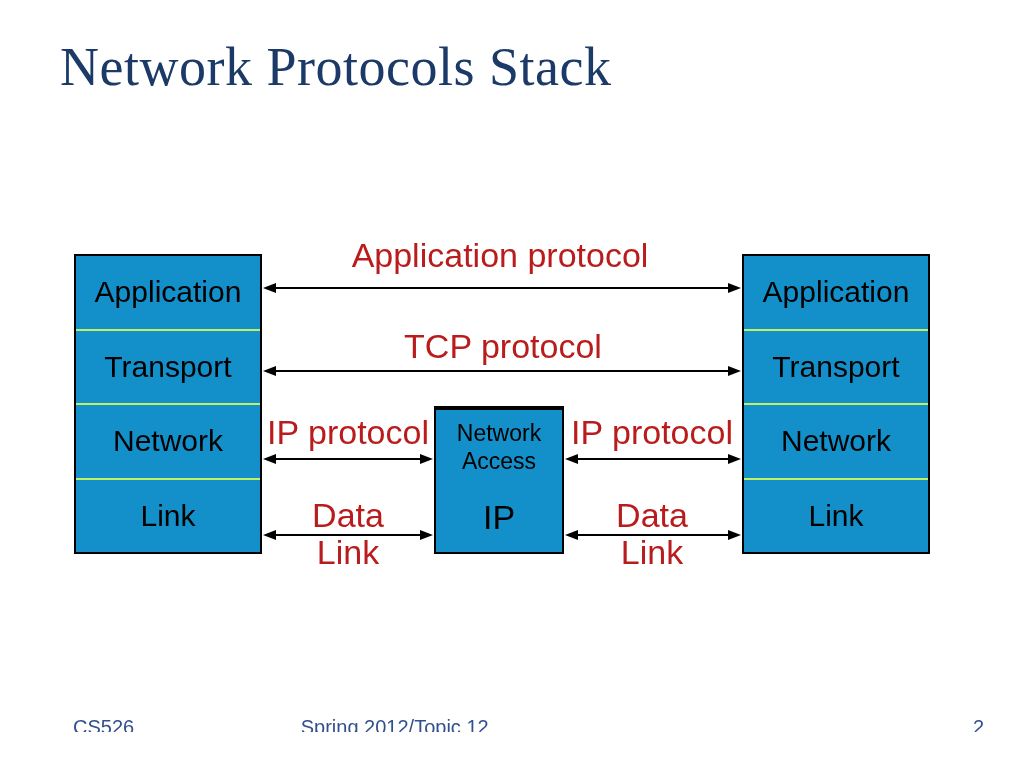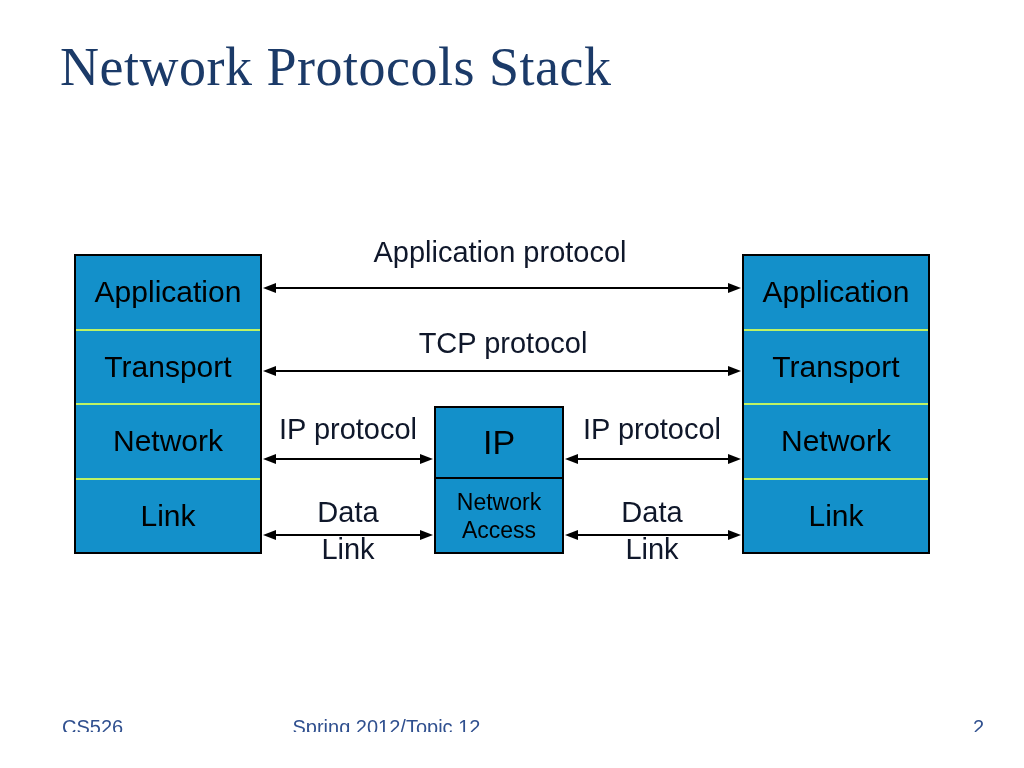--- a/index.html
+++ b/index.html
@@ -31,32 +31,32 @@
   }
   .router .layer {
     flex:1; display:flex; align-items:center; justify-content:center;
     text-align:center; color:#000000;
   }
   .router .layer-ip { font-size:34px; }
   .router .layer-na { font-size:23px; line-height:28px; border-top:2px solid #000000; padding:2px 6px; }
   .arrows { position:absolute; left:0; top:0; width:1024px; height:768px; pointer-events:none; }
   .conn-label {
     position:absolute; transform:translateX(-50%);
-    font-size:29px; color:#0f172a; white-space:nowrap;
+    font-size:34px; color:#b91c1c; white-space:nowrap;
   }
   .lbl-app  { left:500px; top:236px; }
   .lbl-tcp  { left:503px; top:327px; }
   .lbl-ip-l { left:348px; top:413px; }
   .lbl-ip-r { left:652px; top:413px; }
   .lbl-dl-l1 { left:348px; top:496px; }
   .lbl-dl-l2 { left:348px; top:533px; }
   .lbl-dl-r1 { left:652px; top:496px; }
   .lbl-dl-r2 { left:652px; top:533px; }
   .footer {
-    position:absolute; left:4px; right:0; top:716px;
+    position:absolute; left:15px; right:0; top:716px;
     display:flex; align-items:flex-start;
     padding:0 40px 0 58px;
     font-size:20px; color:#30508F;
   }
   .footer .f-course { flex:1; text-align:left; }
   .footer .f-center { flex:2; text-align:left; }
   .footer .f-page   { flex:1; text-align:right; }
 </style>
 </head>
 <body>
@@ -75,22 +75,22 @@
     </div>
 
     <div class="stack stack-right">
       <div class="layer">Application</div>
       <div class="layer">Transport</div>
       <div class="layer">Network</div>
       <div class="layer">Link</div>
     </div>
 
     <div class="router">
+      <div class="layer layer-na">Network Access</div>
       <div class="layer layer-ip">IP</div>
-      <div class="layer layer-na">Network Access</div>
     </div>
 
     <svg class="arrows" viewBox="0 0 1024 768" xmlns="http://www.w3.org/2000/svg">
       <g fill="#000000" stroke="#000000">
         <line x1="274" y1="288" x2="730" y2="288" stroke-width="2"></line>
         <polygon points="263,288 276,283 276,293" stroke="none"></polygon>
         <polygon points="741,288 728,283 728,293" stroke="none"></polygon>
       </g>
       <g fill="#000000" stroke="#000000">
         <line x1="274" y1="371" x2="730" y2="371" stroke-width="2"></line>

